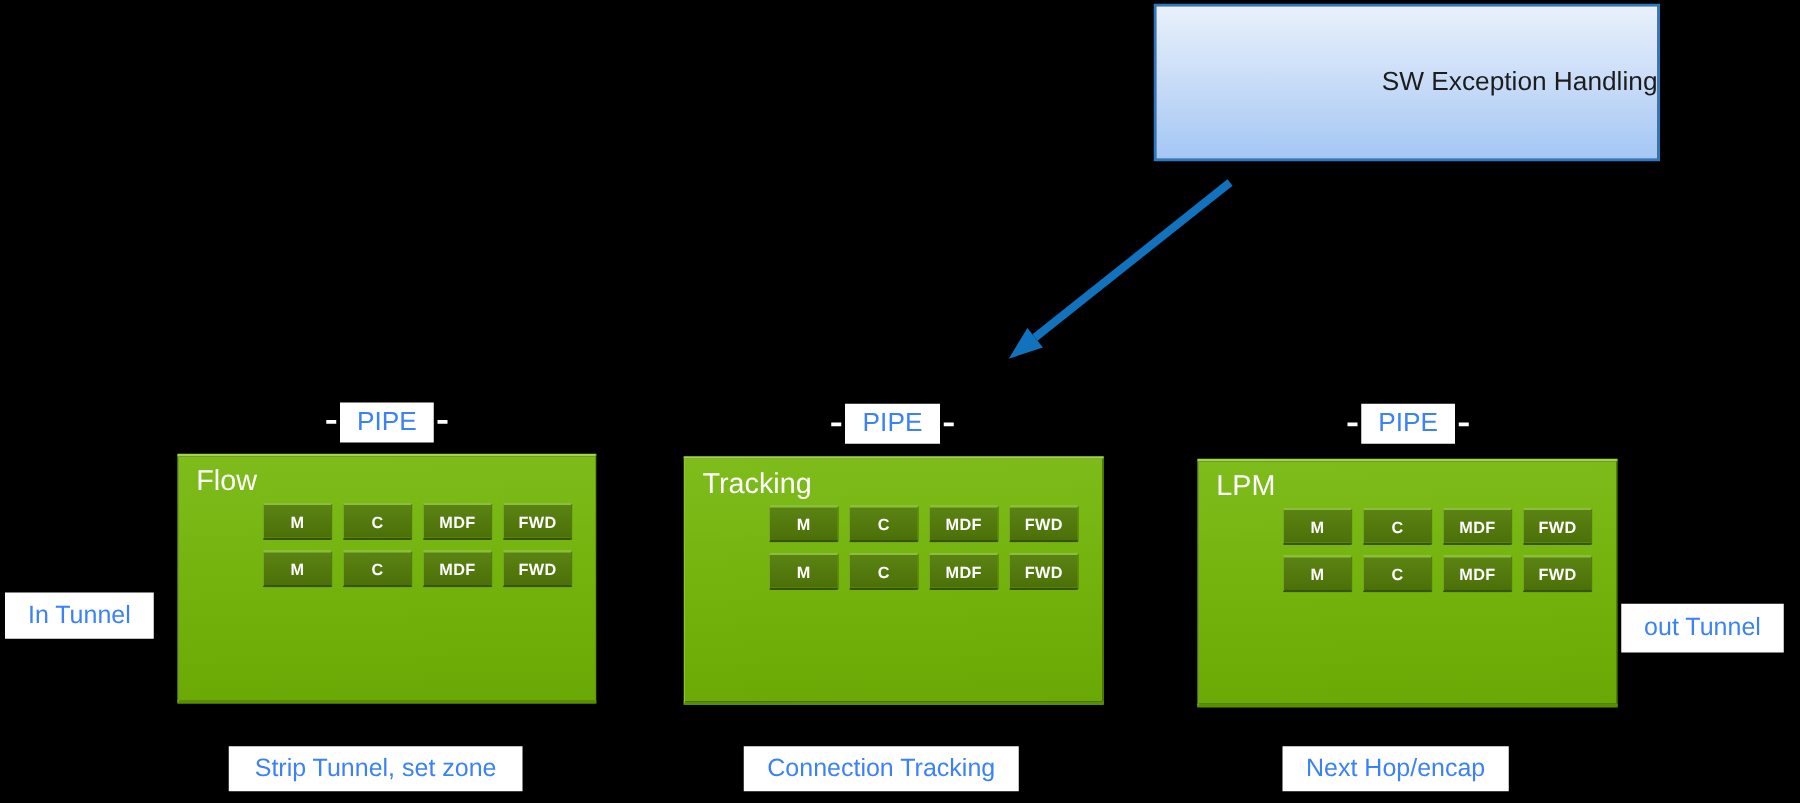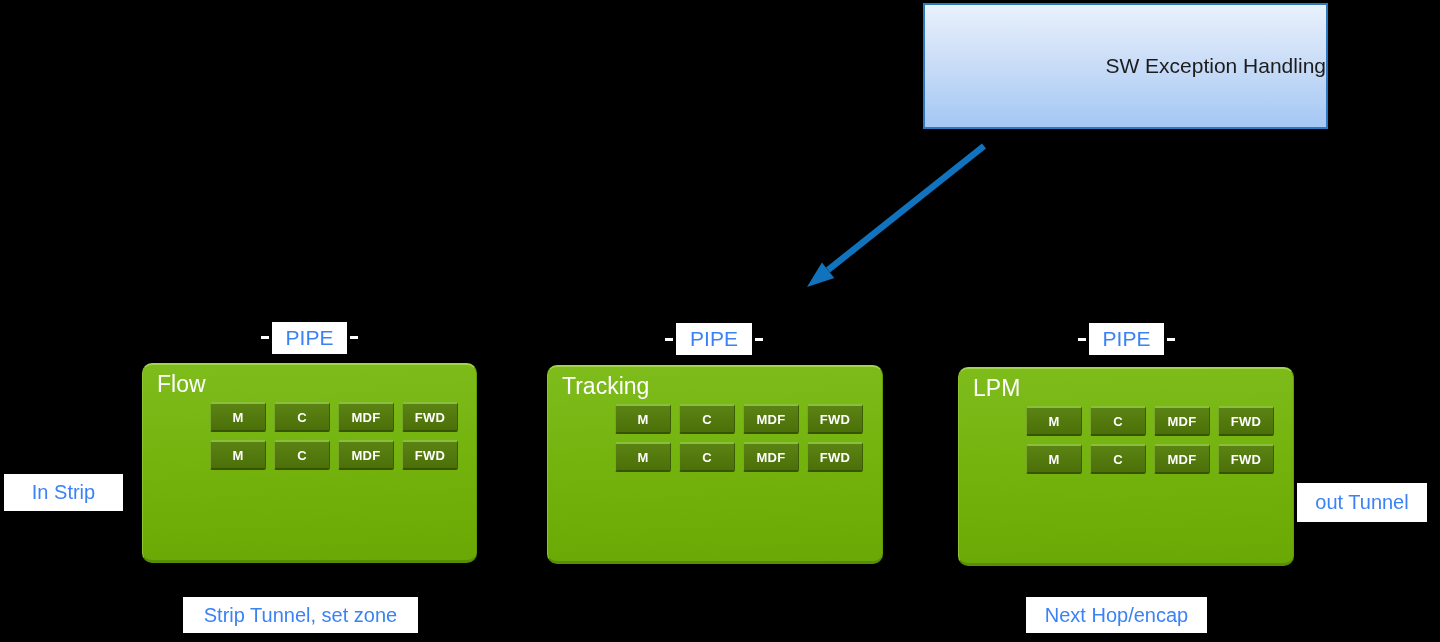--- a/index.html
+++ b/index.html
@@ -46,21 +46,21 @@
 
   
   .pipe-box {
     position: absolute;
     box-sizing: border-box;
     background: linear-gradient(178deg, #7ebc1c 0%, #73b20c 55%, #6aa905 100%);
     border-top: 2px solid #a3d44e;
     border-left: 1px solid #8dc531;
     border-right: 1px solid #619c05;
     border-bottom: 3px solid #578e03;
-    border-radius: 10px;
+    border-radius: 0;
   }
   .pipe-name {
     position: absolute; left: 14px; top: 6px;
     color: #ffffff; font-size: 23px;
   }
 
   
   .cells { position: absolute; left: 67px; top: 37px; display: flex; flex-direction: column; gap: 8px; }
   .cells .row { display: flex; gap: 8px; }
   .cell {
@@ -135,20 +135,23 @@
       </div>
       <div class="row">
         <div class="cell">M</div>
         <div class="cell">C</div>
         <div class="cell">MDF</div>
         <div class="cell">FWD</div>
       </div>
     </div>
   </div>
 
+  <div class="plate caption" style="left:595px; top:597px; width:220px; height:36px;">
+    <span>Connection Tracking</span>
+  </div>
 
   <div class="plate pipe-tag" style="left:1089px; top:323px; width:75px; height:32px;">
     <span>PIPE</span>
   </div>
   <div class="dash" style="left:1078px; top:338px;"></div>
   <div class="dash" style="left:1167px; top:338px;"></div>
 
   <div class="pipe-box" style="left:958px; top:367px; width:336px; height:199px;">
     <div class="pipe-name">LPM</div>
     <div class="cells">
@@ -165,20 +168,20 @@
         <div class="cell">FWD</div>
       </div>
     </div>
   </div>
 
   <div class="plate caption" style="left:1026px; top:597px; width:181px; height:36px;">
     <span>Next Hop/encap</span>
   </div>
 
   <div class="plate io-label" style="left:4px; top:474px; width:119px; height:37px;">
-    <span>In Strip</span>
+    <span>In Tunnel</span>
   </div>
 
   <div class="plate io-label" style="left:1297px; top:483px; width:130px; height:39px;">
     <span>out Tunnel</span>
   </div>
 
 </div>
 
 </body></html>

